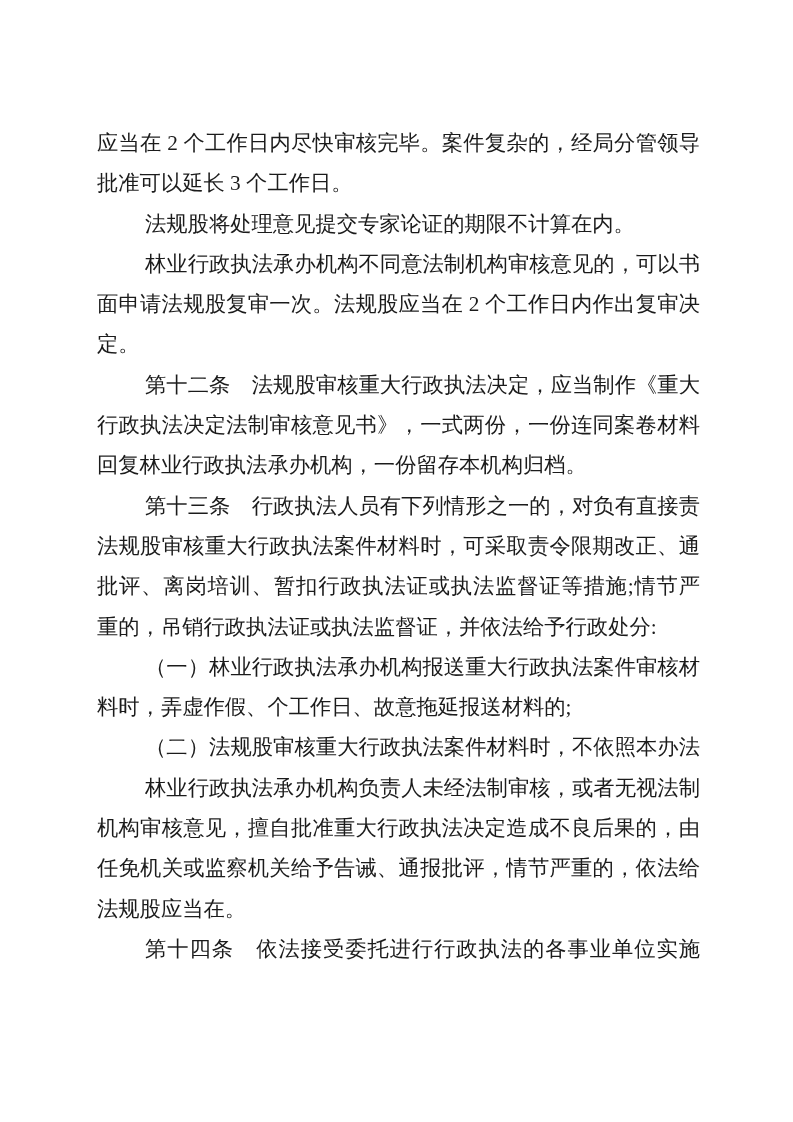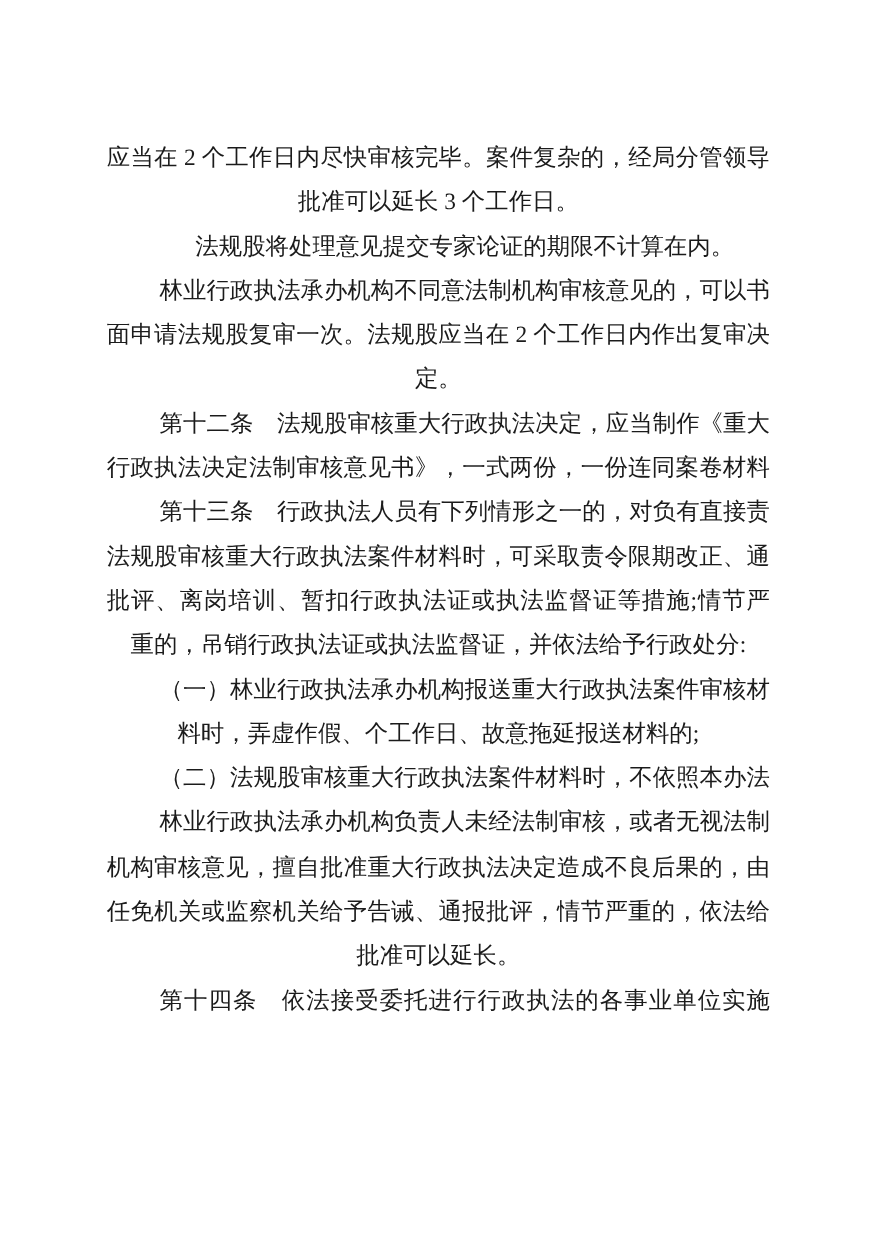--- a/index.html
+++ b/index.html
@@ -25,21 +25,21 @@
     color: #1b1b1b;
     letter-spacing: 0;
   }
   .para {
     margin: 0;
     padding: 0;
   }
   .line {
     height: 40.3px;
     overflow: hidden;
-    text-align: center;
+    text-align: left;
   }
   .line.justify {
     text-align: justify;
     text-align-last: justify;
   }
   .line.indent {
     padding-left: 48px;
   }
   .run-bold {
     font-weight: 400;
@@ -58,37 +58,38 @@
         <div class="line indent"><span class="run">法规股将处理意见提交专家论证的期限不计算在内。</span></div>
       </div>
       <div class="para">
         <div class="line justify indent"><span class="run">林业行政执法承办机构不同意法制机构审核意见的，可以书</span></div>
         <div class="line justify"><span class="run">面申请法规股复审一次。法规股应当在 2 个工作日内作出复审决</span></div>
         <div class="line"><span class="run">定。</span></div>
       </div>
       <div class="para">
         <div class="line justify indent"><span class="run-bold">第十二条</span><span class="run">　法规股审核重大行政执法决定，应当制作《重大</span></div>
         <div class="line justify"><span class="run">行政执法决定法制审核意见书》，一式两份，一份连同案卷材料</span></div>
+        <div class="line"><span class="run">回复林业行政执法承办机构，一份留存本机构归档。</span></div>
       </div>
       <div class="para">
         <div class="line justify indent"><span class="run-bold">第十三条</span><span class="run">　行政执法人员有下列情形之一的，对负有直接责</span></div>
         <div class="line justify"><span class="run">法规股审核重大行政执法案件材料时，可采取责令限期改正、通报</span></div>
         <div class="line justify"><span class="run">批评、离岗培训、暂扣行政执法证或执法监督证等措施;情节严</span></div>
         <div class="line"><span class="run">重的，吊销行政执法证或执法监督证，并依法给予行政处分:</span></div>
       </div>
       <div class="para">
         <div class="line justify indent"><span class="run">（一）林业行政执法承办机构报送重大行政执法案件审核材</span></div>
         <div class="line"><span class="run">料时，弄虚作假、个工作日、故意拖延报送材料的;</span></div>
       </div>
       <div class="para">
         <div class="line justify indent"><span class="run">（二）法规股审核重大行政执法案件材料时，不依照本办法</span></div>
       </div>
       <div class="para">
         <div class="line justify indent"><span class="run">林业行政执法承办机构负责人未经法制审核，或者无视法制</span></div>
         <div class="line justify"><span class="run">机构审核意见，擅自批准重大行政执法决定造成不良后果的，由</span></div>
         <div class="line justify"><span class="run">任免机关或监察机关给予告诫、通报批评，情节严重的，依法给</span></div>
-        <div class="line"><span class="run">批准可以延长。</span></div>
+        <div class="line"><span class="run">法规股应当在。</span></div>
       </div>
       <div class="para">
         <div class="line justify indent"><span class="run-bold">第十四条</span><span class="run">　依法接受委托进行行政执法的各事业单位实施</span></div>
       </div>
     </div>
 </div>
 
 </body></html>

